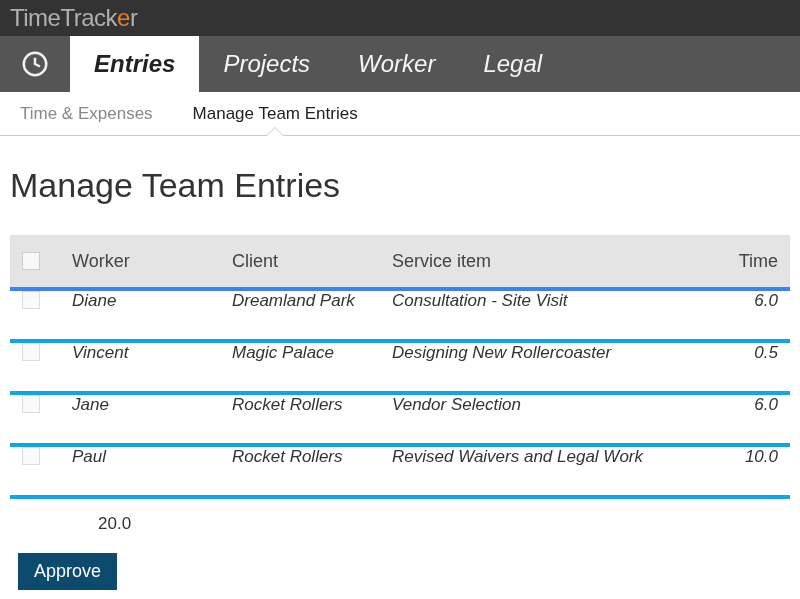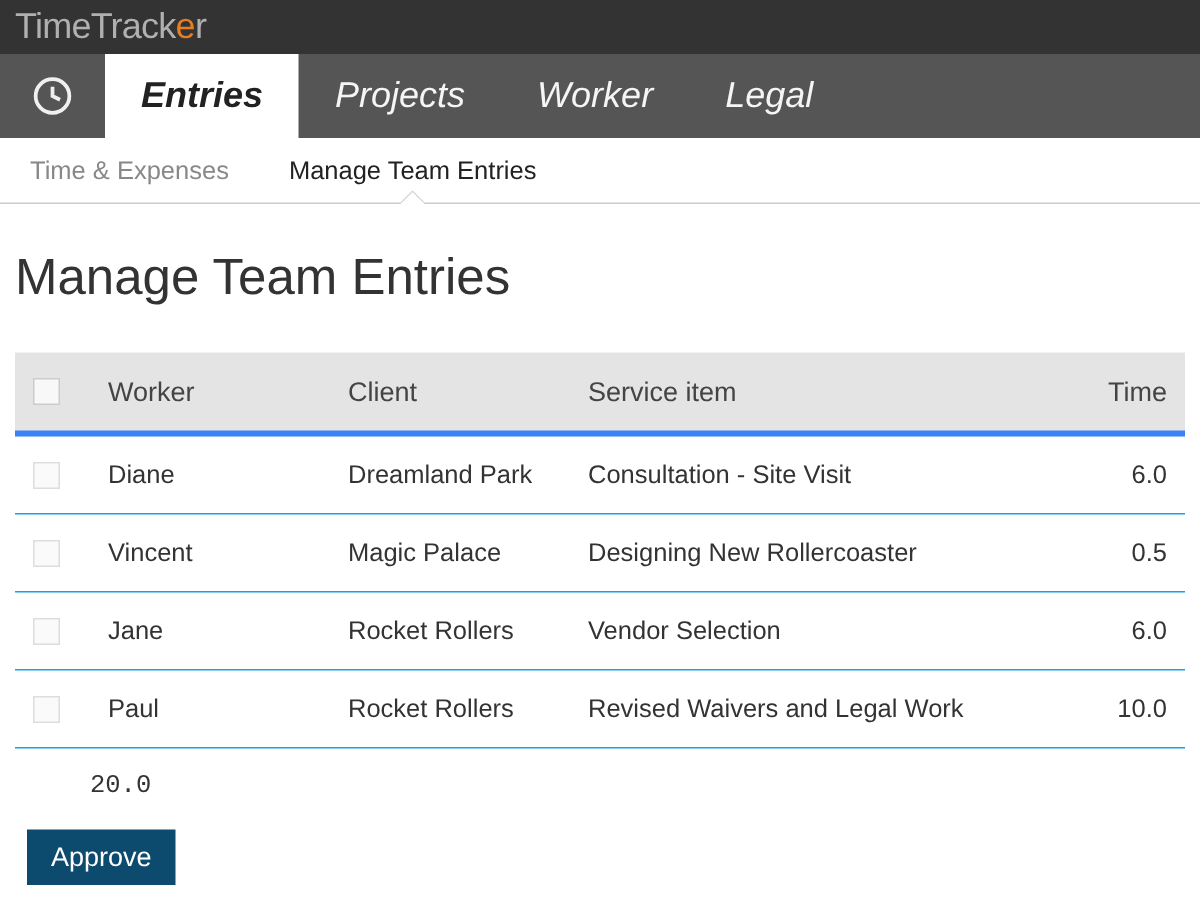--- a/index.html
+++ b/index.html
@@ -21,34 +21,34 @@
     content: ""; position: absolute; bottom: -1px; left: 50%; transform: translateX(-50%);
     width: 0; height: 0; border-left: 8px solid transparent; border-right: 8px solid transparent; border-bottom: 8px solid #fff;
     filter: drop-shadow(0 -1px 0 #ccc);
   }
   
   .page { padding: 30px 10px 20px 10px; }
   h1 { font-size: 34px; font-weight: 400; color: #333; margin-bottom: 30px; margin-left: 0; }
   
   .table { width: 100%; }
   .thead { background: #e4e4e4; display: flex; align-items: center; height: 56px; padding: 0 12px; border-bottom: 4px solid #3b82f6; }
-  .trow { display: flex; align-items: center; height: 52px; padding: 0 12px; border-bottom: 1px solid #0ea5e9; }
+  .trow { display: flex; align-items: flex-start; height: 52px; padding: 0 12px; border-bottom: 4px solid #0ea5e9; font-style: italic; }
   .col-check { width: 50px; display: flex; align-items: center; justify-content: flex-start; }
   .col-worker { width: 160px; }
   .col-client { width: 160px; }
   .col-service { flex: 1; }
   .col-time { width: 70px; text-align: right; }
   .thead .cell { font-size: 18px; color: #444; }
   .trow .cell { font-size: 17px; color: #333; }
   
   .checkbox { width: 18px; height: 18px; border: 1px solid #ddd; background: #fafafa; display: inline-block; cursor: pointer; }
   .thead .checkbox { background: #f8f8f8; border: 1px solid #ccc; }
   
   .total-row { display: flex; align-items: center; height: 50px; padding: 0 12px; }
-  .total-val { margin-left: 38px; font-size: 17px; font-family: Liberation Mono, monospace; }
+  .total-val { margin-left: 76px; font-size: 17px; }
   
   .approve-btn { background: #0c4a6e; color: #fff; border: none; padding: 8px 16px; font-size: 18px; cursor: pointer; margin-left: 8px; margin-top: 4px; }
   
   .clock-icon svg { width: 30px; height: 30px; }
 </style>
 </head>
 <body>
 
 <div class="topbar">
   <span class="logo">

